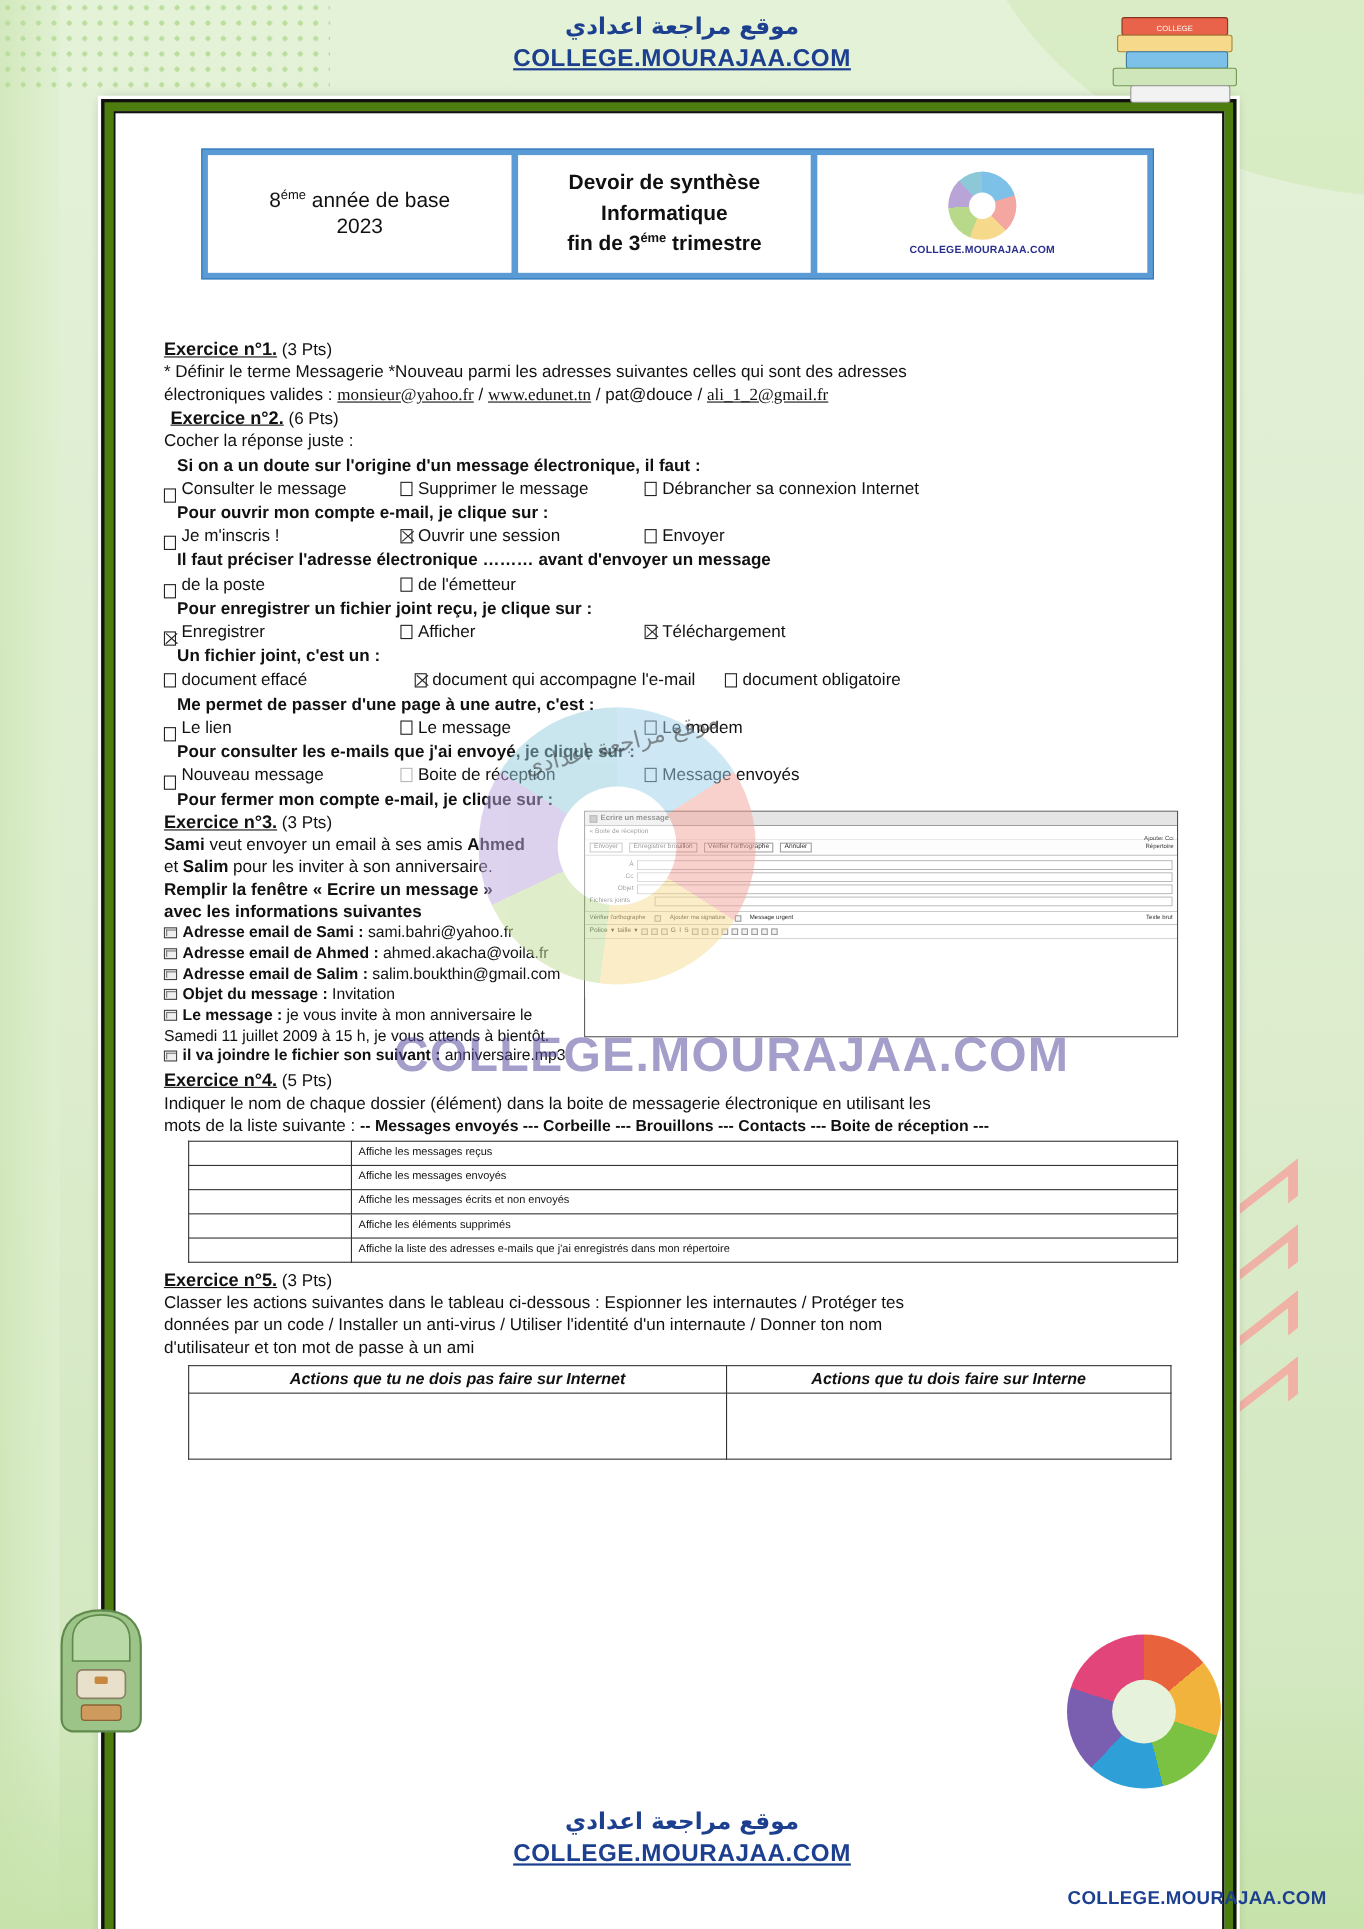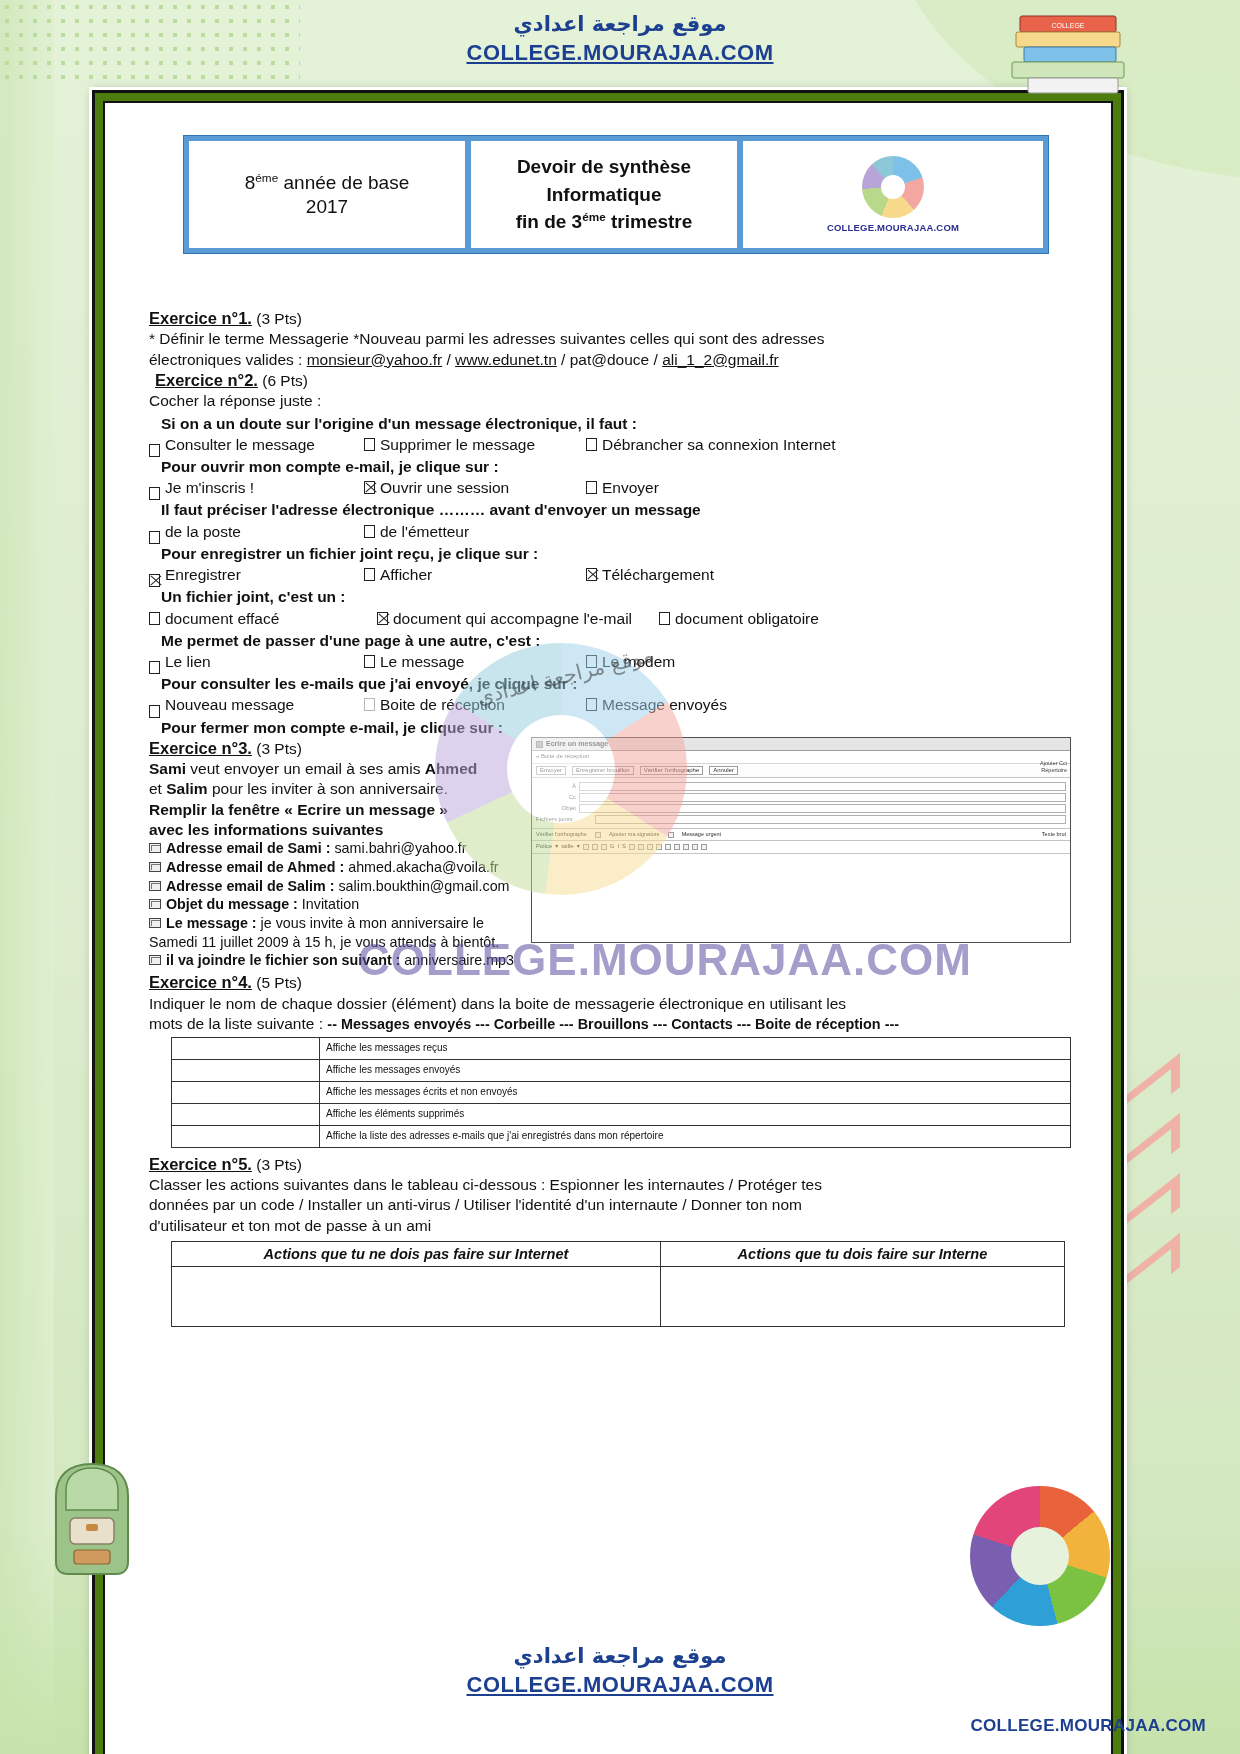--- a/index.html
+++ b/index.html
@@ -134,21 +134,21 @@
     margin-top:4px; font-size:9.5px; font-weight:bold;
     color:#2b2f8f; letter-spacing:.2px;
   }
 
   
   .body{ margin:54px 14px 0 18px; position:relative; }
   .ex-title{ font-weight:bold; text-decoration:underline; font-size:16.5px; }
   .ex-pts{ font-weight:normal; text-decoration:none; }
   .ln{ margin:1px 0; }
   .b{ font-weight:bold; }
-  .u{ text-decoration:underline; }
+  .u{ text-decoration:underline;font-family:Liberation Serif, serif; }
 
   .opts{ display:flex; margin:2px 0 1px 0; }
   .opt{ display:flex; align-items:flex-start; gap:5px; }
   .cbx{
     display:inline-block; width:11px; height:13px;
     border:1.3px solid #222; position:relative; top:3px;
     flex:0 0 auto; background:#fff;
   }
   .cbx.checked:before, .cbx.checked:after{
     content:""; position:absolute; left:-1px; top:5px;
@@ -323,21 +323,21 @@
 
 <div class="sheet-outer">
  <div class="sheet-inner">
   <div class="page">
 
     <div class="hdr">
       <div class="hdr-cell c1">
         <div class="l">
           <span>8</span><sup>éme</sup><span> année de base</span>
         </div>
-        <div class="l">2017</div>
+        <div class="l">2023</div>
       </div>
       <div class="hdr-cell c2">
         <div class="l">Devoir de synthèse</div>
         <div class="l">Informatique</div>
         <div class="l">
           <span>fin de 3</span><sup>éme</sup><span> trimestre</span>
         </div>
       </div>
       <div class="hdr-cell c3">
         <div class="logo-wrap">

